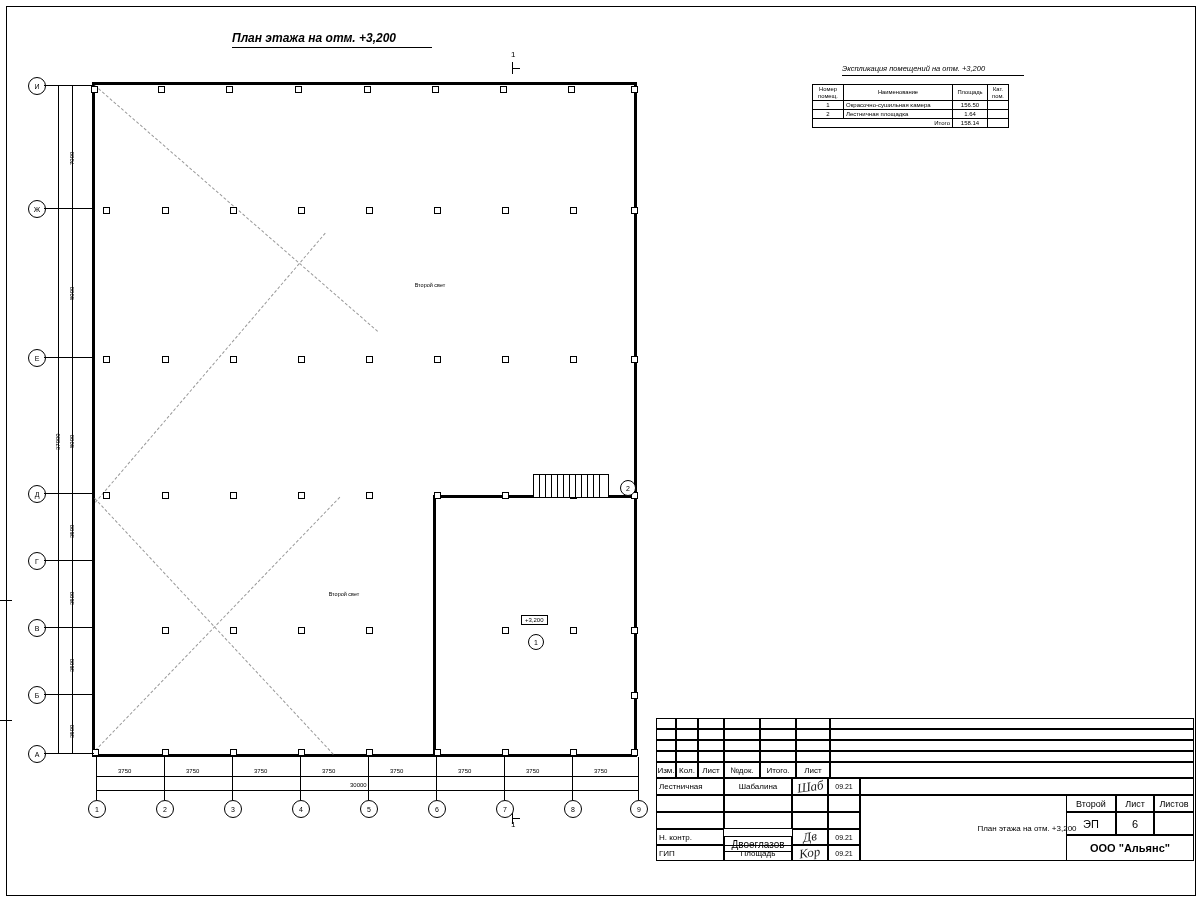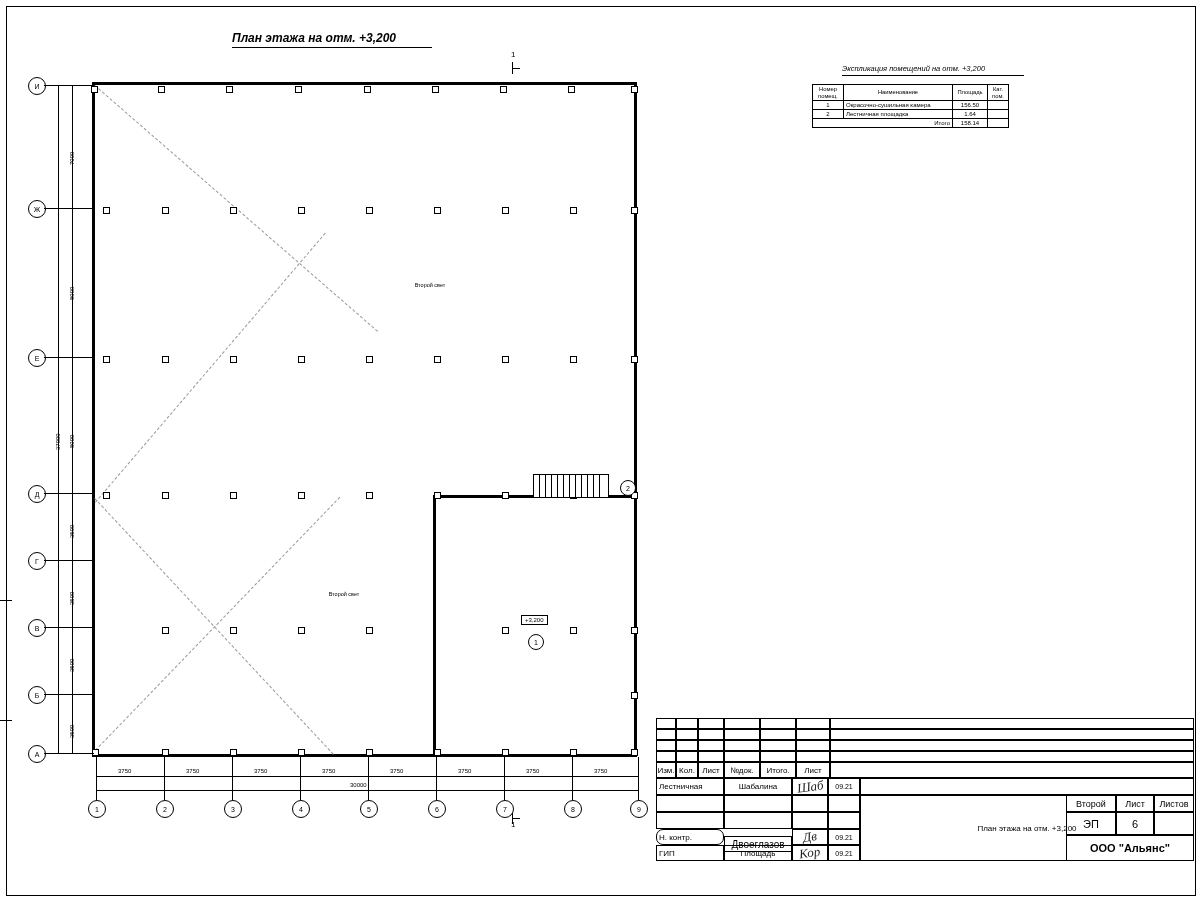--- a/index.html
+++ b/index.html
@@ -333,21 +333,21 @@
     <div class="cell" style="left:0;top:77px;width:68px;height:17px;"></div>
     <div class="cell" style="left:68px;top:77px;width:68px;height:17px;"></div>
     <div class="cell" style="left:136px;top:77px;width:36px;height:17px;"></div>
     <div class="cell" style="left:172px;top:77px;width:32px;height:17px;"></div>
 
     <div class="cell" style="left:0;top:94px;width:68px;height:17px;"></div>
     <div class="cell" style="left:68px;top:94px;width:68px;height:17px;"></div>
     <div class="cell" style="left:136px;top:94px;width:36px;height:17px;"></div>
     <div class="cell" style="left:172px;top:94px;width:32px;height:17px;"></div>
 
-    <div class="cell c-left" style="left:0;top:111px;width:68px;height:16px;font-size:8px;border-radius:7px;">Н. контр.</div>
+    <div class="cell c-left" style="left:0;top:111px;width:68px;height:16px;font-size:8px;">Н. контр.</div>
     <div class="cell c-center" style="left:68px;top:118px;width:68px;height:16px;font-size:10px;">Двоеглазов</div>
     <div class="cell c-center" style="left:136px;top:111px;width:36px;height:16px;">
         <span class="sig">Дв</span>
       </div>
     <div class="cell c-center" style="left:172px;top:111px;width:32px;height:16px;font-size:7px;">09.21</div>
 
     <div class="cell c-left" style="left:0;top:127px;width:68px;height:16px;font-size:8px;">ГИП</div>
     <div class="cell c-center" style="left:68px;top:127px;width:68px;height:16px;font-size:8px;">Площадь</div>
     <div class="cell c-center" style="left:136px;top:127px;width:36px;height:16px;">
         <span class="sig">Кор</span>

